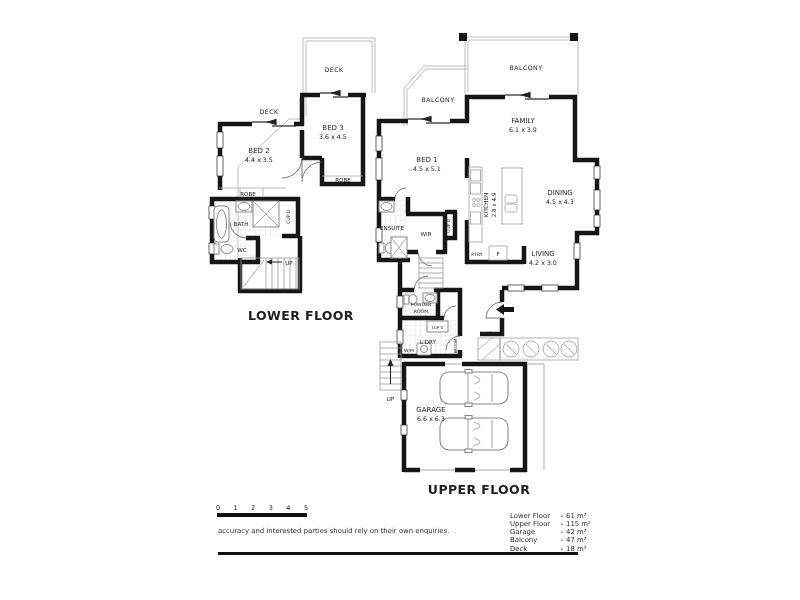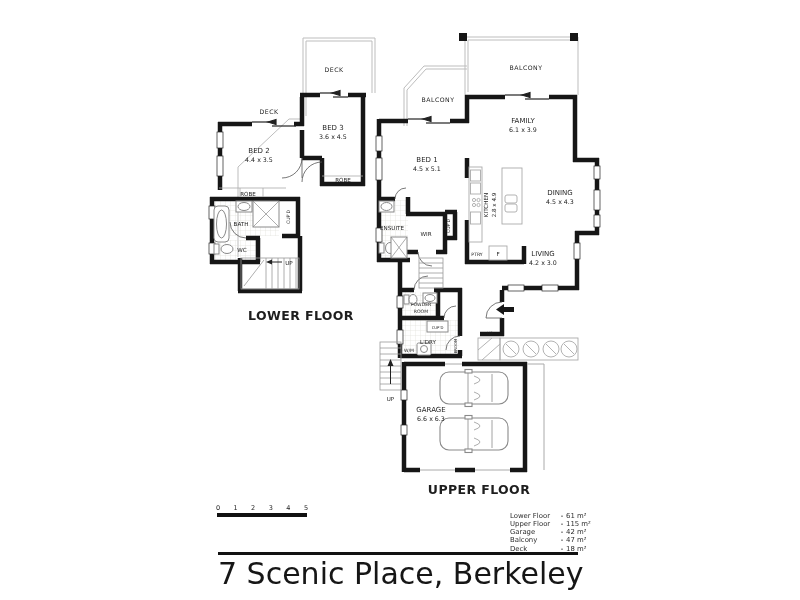--- a/index.html
+++ b/index.html
@@ -368,20 +368,21 @@
       <span>1</span>
       <span>2</span>
       <span>3</span>
       <span>4</span>
       <span>5</span>
     </div>
     <div class="bar"></div>
   </div>
 
   <div class="disclaimer">
+    <div>accuracy and interested parties should rely on their own enquiries.</div>
   </div>
 
   <div class="areas">
     <div class="arow">
       <span class="a-label">Lower Floor</span>
       <span class="a-sep">-</span>
       <span class="a-val">61 m²</span>
     </div>
     <div class="arow">
       <span class="a-label">Upper Floor</span>
@@ -399,15 +400,14 @@
       <span class="a-val">47 m²</span>
     </div>
     <div class="arow">
       <span class="a-label">Deck</span>
       <span class="a-sep">-</span>
       <span class="a-val">18 m²</span>
     </div>
   </div>
 
   <div class="divider"></div>
-  <div class="addr-title">7 Scenic Place, Berkeley</div>
 
 </div>
 
 </body></html>

